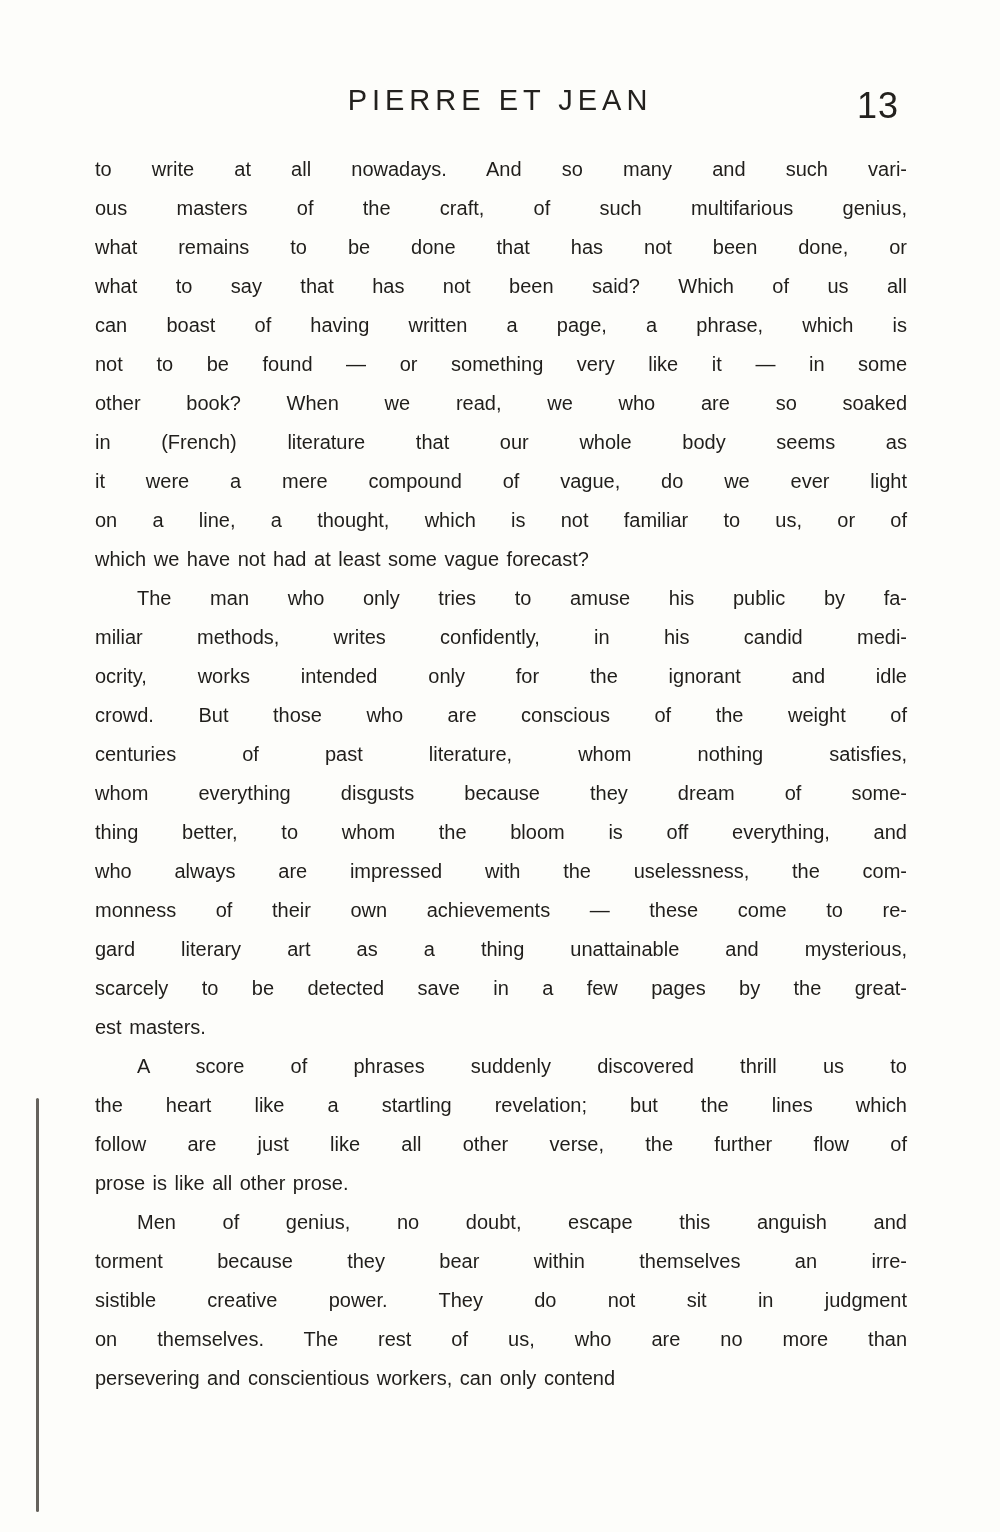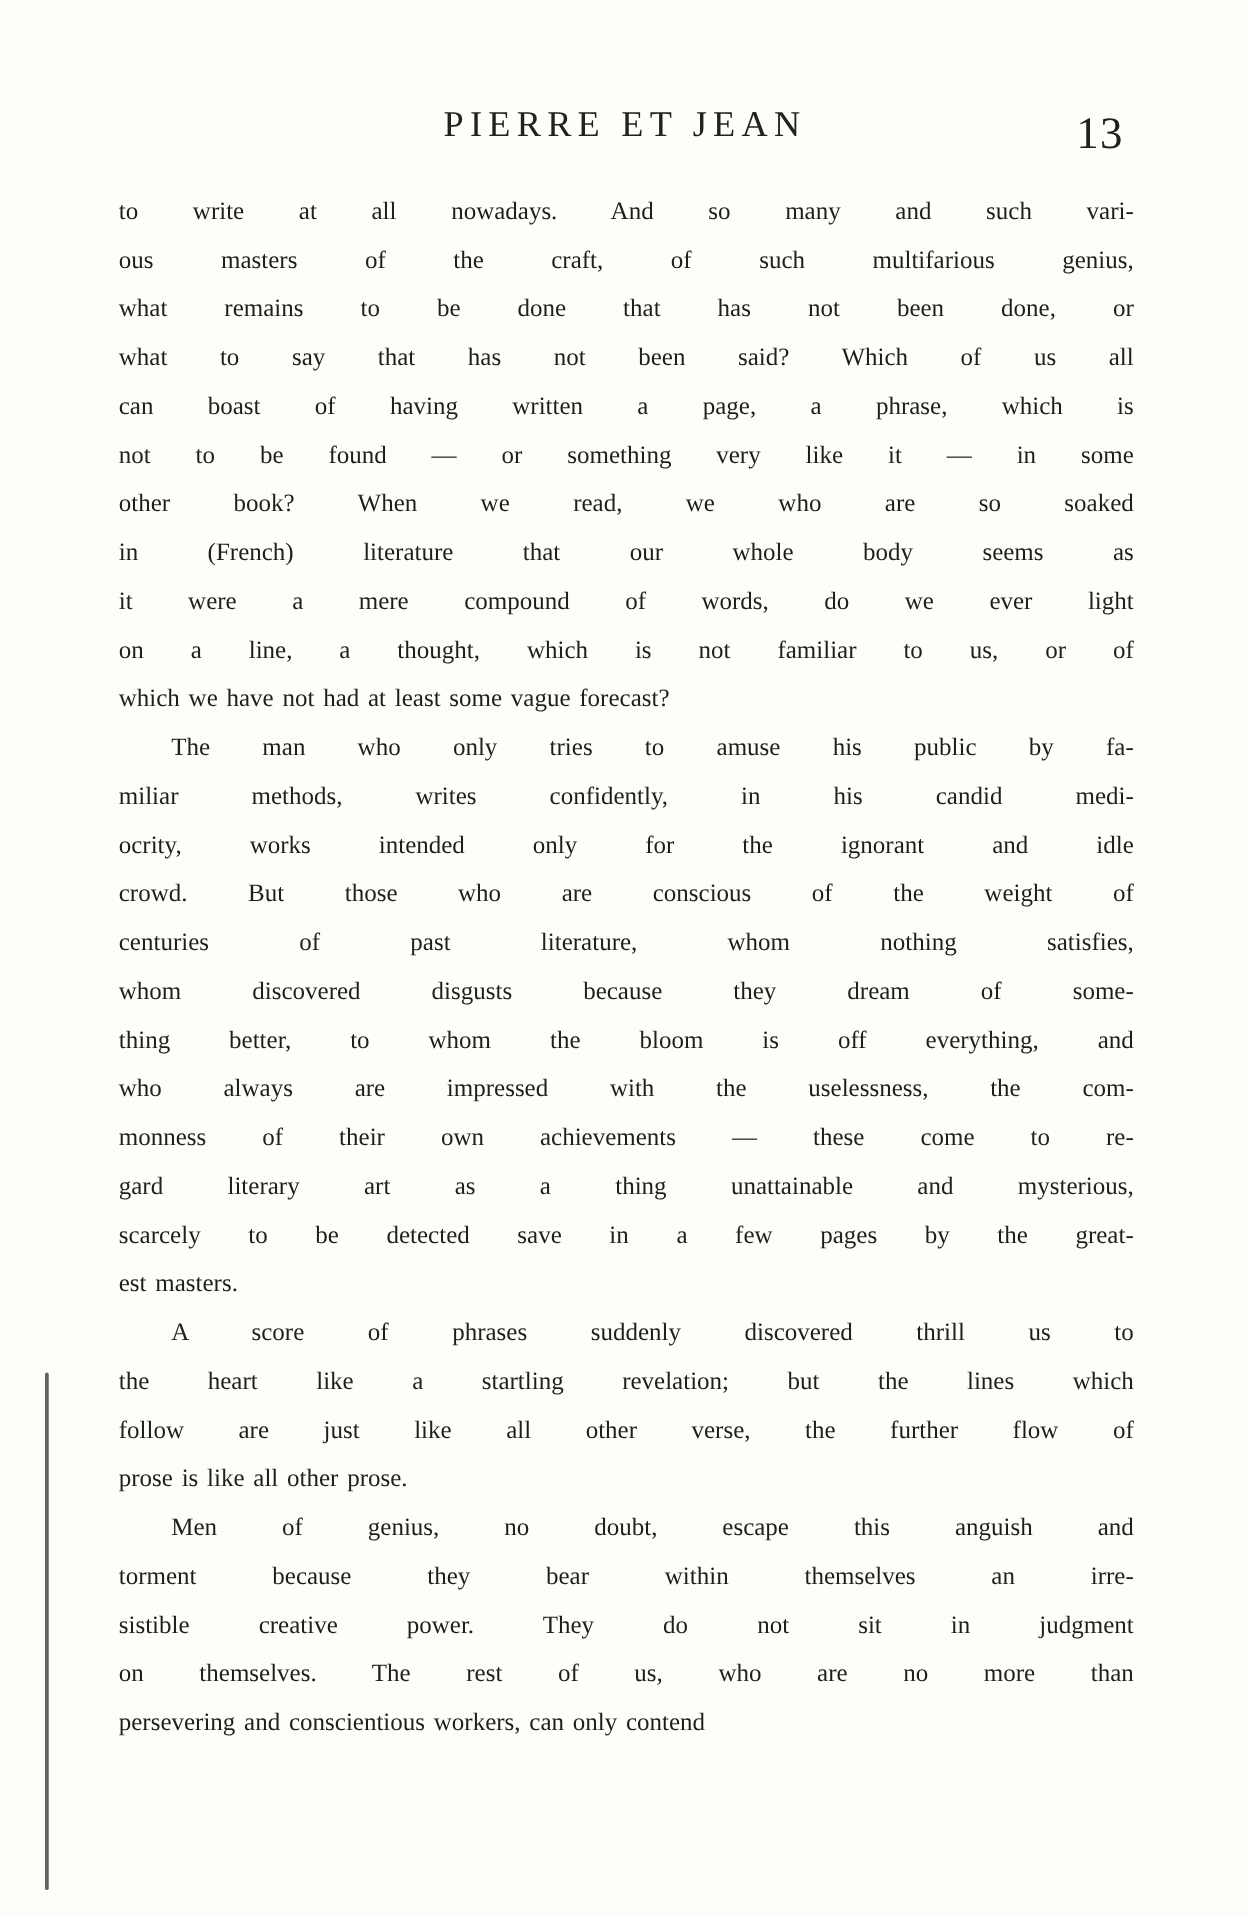--- a/index.html
+++ b/index.html
@@ -1,21 +1,21 @@
 <!DOCTYPE html>
 <html><head>
 <meta charset="utf-8">
 <style>
   html, body { margin: 0; padding: 0; background: #ffffff; }
   .page {
     position: relative;
     width: 1000px;
     height: 1532px;
     background: #fdfdfa;
-    font-family: Liberation Serif, serif;
+    font-family: Liberation Sans, sans-serif;
     color: #1c1b19;
     overflow: hidden;
   }
   .header {
     position: absolute;
     top: 84px;
     left: 95px;
     right: 95px;
     height: 40px;
   }
@@ -79,31 +79,31 @@
   <div class="page-body">
       <div class="paragraph">
         <div class="line">to write at all nowadays.  And so many and such vari-</div>
         <div class="line">ous masters of the craft, of such multifarious genius,</div>
         <div class="line">what remains to be done that has not been done, or</div>
         <div class="line">what to say that has not been said?  Which of us all</div>
         <div class="line">can boast of having written a page, a phrase, which is</div>
         <div class="line">not to be found — or something very like it — in some</div>
         <div class="line">other book?  When we read, we who are so soaked</div>
         <div class="line">in (French) literature that our whole body seems as</div>
-        <div class="line">it were a mere compound of words, do we ever light</div>
+        <div class="line">it were a mere compound of vague, do we ever light</div>
         <div class="line">on a line, a thought, which is not familiar to us, or of</div>
         <div class="line last">which we have not had at least some vague forecast?</div>
       </div>
       <div class="paragraph">
         <div class="line indent">The man who only tries to amuse his public by fa-</div>
         <div class="line">miliar methods, writes confidently, in his candid medi-</div>
         <div class="line">ocrity, works intended only for the ignorant and idle</div>
         <div class="line">crowd.  But those who are conscious of the weight of</div>
         <div class="line">centuries of past literature, whom nothing satisfies,</div>
-        <div class="line">whom discovered disgusts because they dream of some-</div>
+        <div class="line">whom everything disgusts because they dream of some-</div>
         <div class="line">thing better, to whom the bloom is off everything, and</div>
         <div class="line">who always are impressed with the uselessness, the com-</div>
         <div class="line">monness of their own achievements — these come to re-</div>
         <div class="line">gard literary art as a thing unattainable and mysterious,</div>
         <div class="line">scarcely to be detected save in a few pages by the great-</div>
         <div class="line last">est masters.</div>
       </div>
       <div class="paragraph">
         <div class="line indent">A score of phrases suddenly discovered thrill us to</div>
         <div class="line">the heart like a startling revelation; but the lines which</div>

